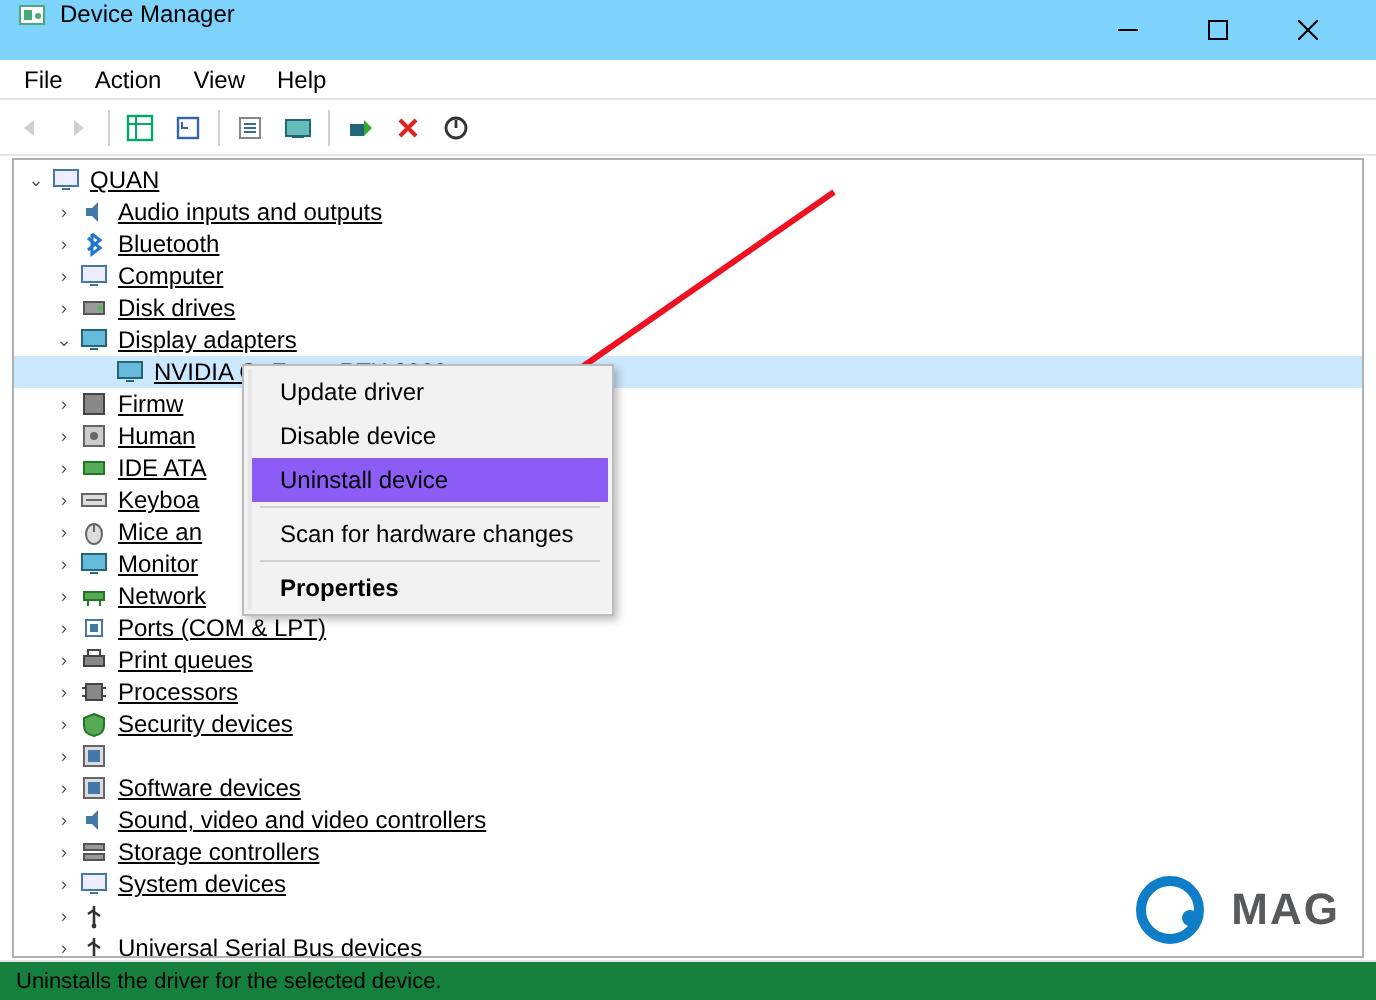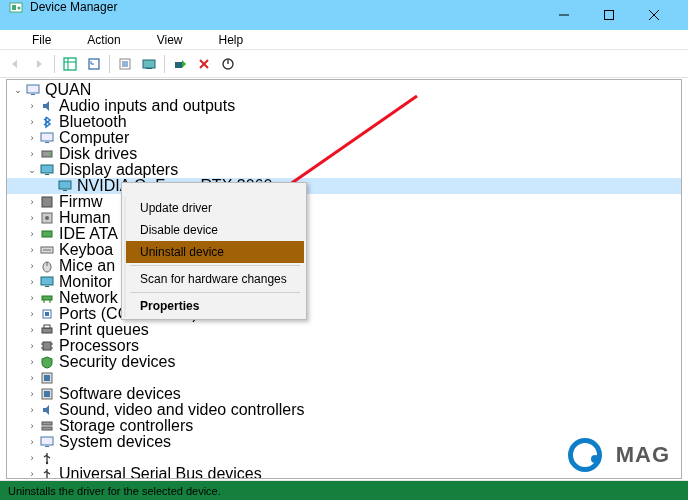--- a/index.html
+++ b/index.html
@@ -3,37 +3,37 @@
 <meta charset="utf-8">
 <style>
   * { box-sizing: border-box; margin: 0; padding: 0; }
   body { font-family: "Segoe UI", Tahoma, sans-serif; font-size: 12px; background: #fff; width: 688px; height: 500px; overflow: hidden; position: relative; }
   .titlebar { height: 30px; display: flex; align-items: flex-start; padding: 0 12px 0 8px; background: #7dd3fc; }
   .title-icon { width: 16px; height: 16px; margin-right: 6px; display:flex; align-items:center; justify-content:center;}
   .title-text { flex: 1; font-size: 12px; }
   .win-controls { display: flex; }
   .win-btn { width: 45px; height: 30px; display: flex; align-items: center; justify-content: center; font-family: "Segoe MDL2 Assets", sans-serif; font-size: 10px; }
   .menubar { height: 20px; display: flex; align-items: center; padding: 0 4px; border-bottom: 1px solid #e5e5e5;}
-  .menu-item { padding: 2px 8px; font-size: 12px; margin-left: 20px; }
+  .menu-item { padding: 2px 8px; font-size: 12px; }
   .toolbar { height: 28px; display: flex; align-items: center; padding: 0 4px; gap: 2px; border-bottom: 1px solid #e5e5e5; }
   .tool-btn { width: 22px; height: 22px; display: flex; align-items: center; justify-content: center; border-radius: 2px;}
   .tool-btn.disabled { opacity: 0.4; }
   .tool-sep { width: 1px; height: 18px; background: #d0d0d0; margin: 0 2px; }
   .tree-panel { border: 1px solid #b0b0b0; margin: 1px 6px 4px 6px; height: 400px; overflow: auto; background: #fff; padding: 2px 0 4px 0; position: relative;}
   .tree-row { display: flex; align-items: center; height: 16px; line-height: 16px; padding-left: 4px; white-space: nowrap; }
   .tree-row.selected { background: #cce8ff; }
   .tree-row .arrow { width: 14px; height: 14px; display: flex; align-items: center; justify-content: center; font-size: 9px; color: #555; }
   .tree-row .icon { width: 16px; height: 16px; display: flex; align-items: center; justify-content: center; margin-right: 4px;}
-  .tree-row .label { font-size: 16px; }
+  .tree-row .label { font-size: 12px; text-decoration: underline; }
   .ind1 { padding-left: 18px; }
   .ind2 { padding-left: 36px; }
   .context-menu { position: absolute; left: 114px; top: 102px; width: 186px; background: #f2f2f2; border: 1px solid #bcbcbc; box-shadow: 2px 2px 4px rgba(0,0,0,0.25); padding: 2px; z-index: 200; }
-  .cm-inner { border-left: 2px solid #e7e7e7; margin-top: 12px; }
+  .cm-inner { border-left: 2px solid #e7e7e7; }
   .cm-item { padding: 4px 10px 4px 14px; font-size: 12px; }
-  .cm-item.highlight { background: #a16207; }
+  .cm-item.highlight { background: #8b5cf6; }
   .cm-sep { height: 1px; background: #d0d0d0; margin: 2px 4px; }
   .cm-item.bold { font-weight: bold; }
   .status { position:absolute; bottom:0; left:0; right:0; height: 20px; border-top: 1px solid #e5e5e5; display: flex; align-items: center; padding: 0 8px; font-size: 11px; background:#15803d;}
   .watermark { position: absolute; right: 18px; bottom: 28px; display:flex; align-items:center; gap:4px; z-index:10;}
   .watermark-circle { width:34px; height:34px; border-radius:50%; border:5px solid #0f7ec9; position:relative;}
   .watermark-circle::after{content:""; position:absolute; width:8px;height:8px;border-radius:50%; background:#0f7ec9; right:-2px; top:12px;}
   .watermark-text{ font-size:22px; font-weight:700; color:#58595b; letter-spacing:1px;margin-left:10px;}
   svg.arrow-annot { position:absolute; left:200px; top:6px; z-index:150; pointer-events:none;}
 </style>
 </head>

